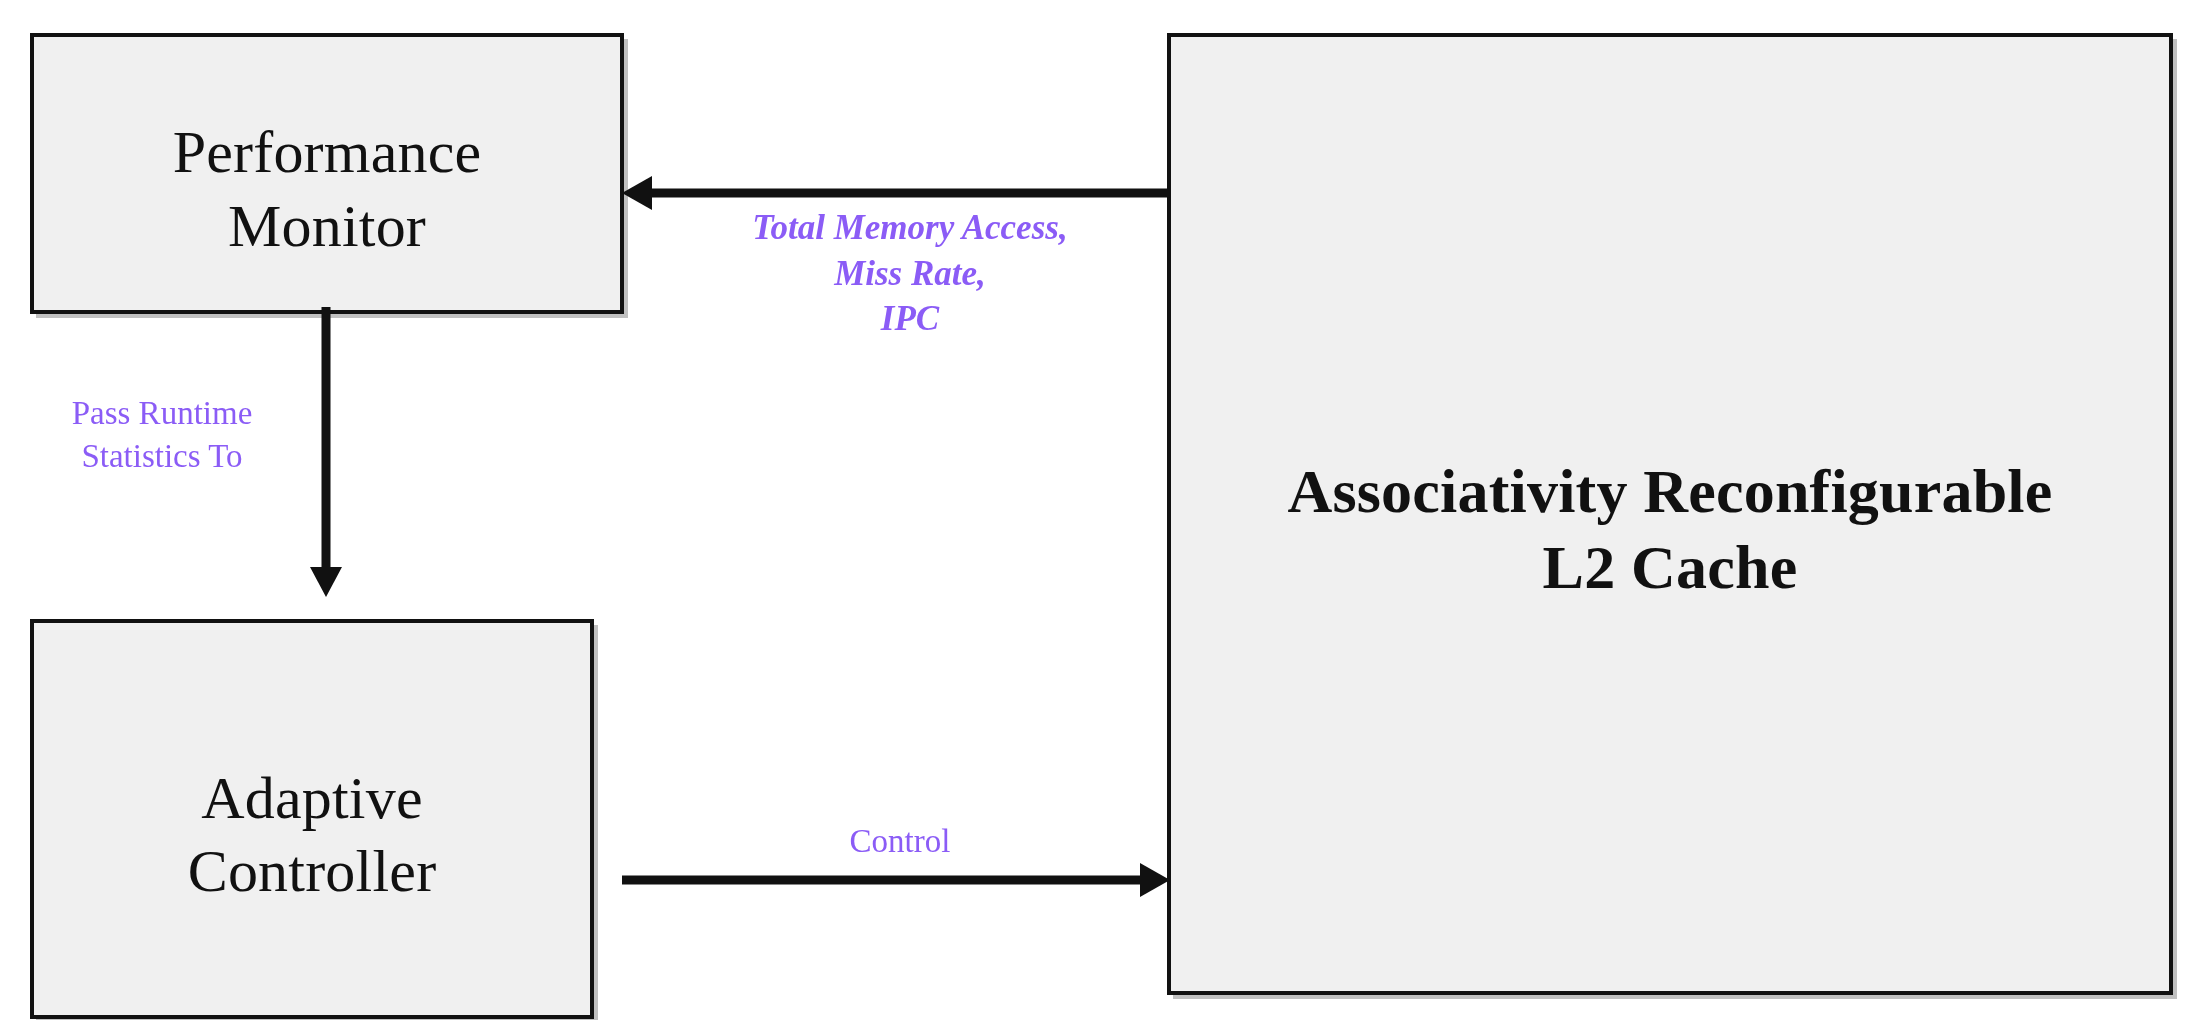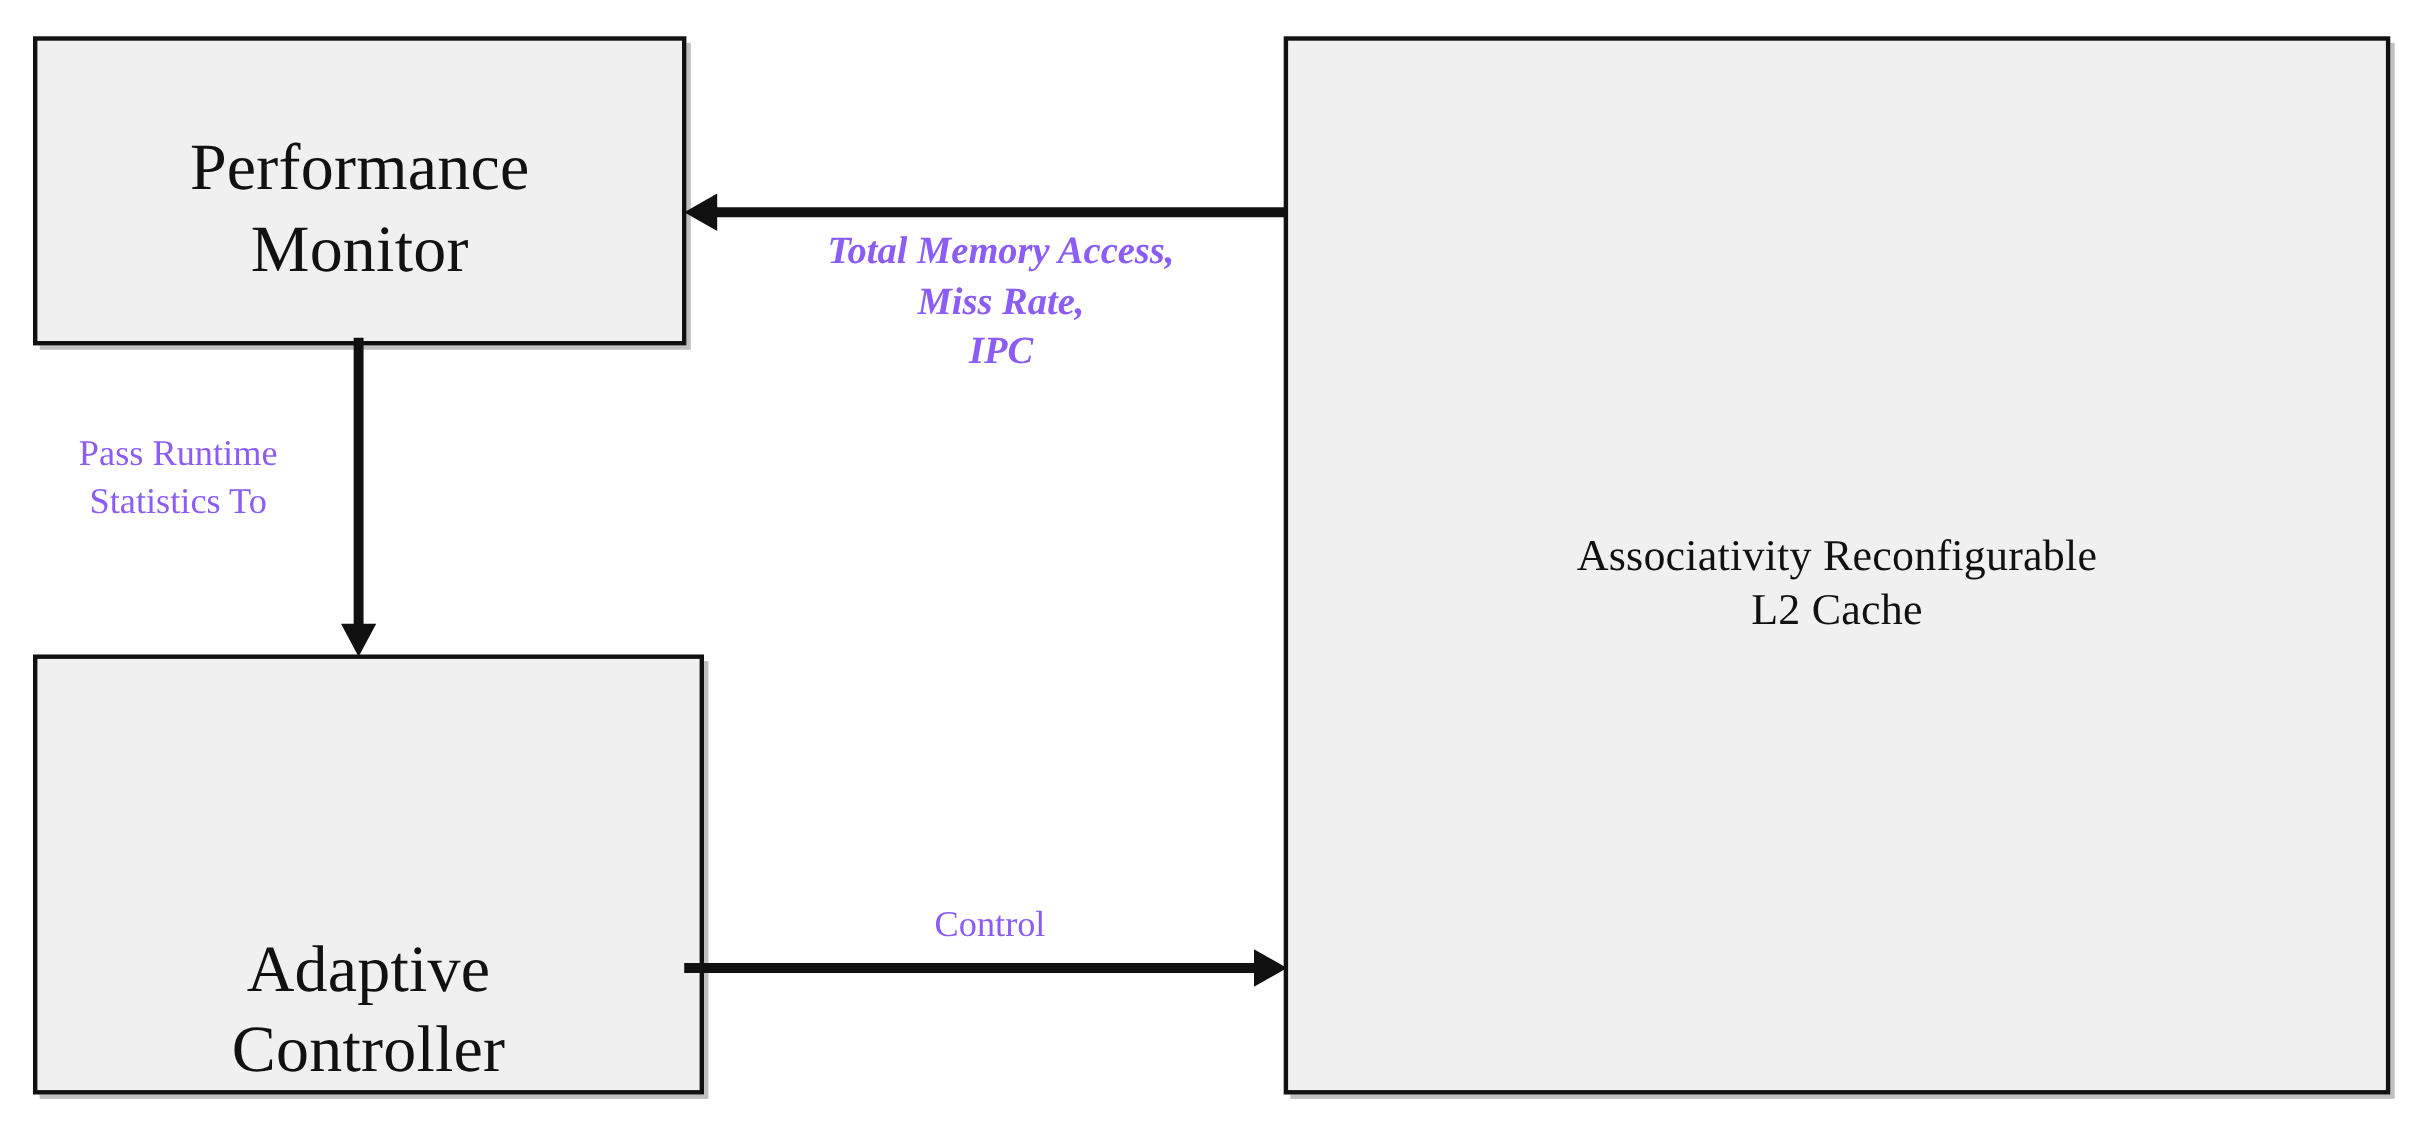--- a/index.html
+++ b/index.html
@@ -39,30 +39,30 @@
     margin-top: 32px;
   }
 
   #box-performance-monitor {
     left: 30px;  top: 33px;
     width: 594px; height: 281px;
   }
   #box-performance-monitor .box-label { font-size: 60px; }
 
   #box-adaptive-controller {
-    left: 30px;  top: 595px;
-    width: 610px; height: 400px; align-items: flex-end;
+    left: 30px;  top: 619px;
+    width: 564px; height: 400px;
   }
   #box-adaptive-controller .box-label { font-size: 60px; }
 
   #box-l2-cache {
     left: 1167px; top: 33px;
     width: 1006px; height: 962px;
   }
-  #box-l2-cache .box-label { font-size: 40px; }
+  #box-l2-cache .box-label { font-size: 62px; font-weight: bold; }
 
   
   .arrow-svg {
     position: absolute;
     overflow: visible;
     pointer-events: none;
   }
   #arrow-stats-to-monitor { left: 600px; top: 160px;  width: 580px;  height: 70px; }
   #arrow-monitor-to-controller { left: 295px; top: 305px; width: 70px; height: 300px; }
   #arrow-controller-to-cache { left: 610px; top: 845px;  width: 580px;  height: 70px; }

